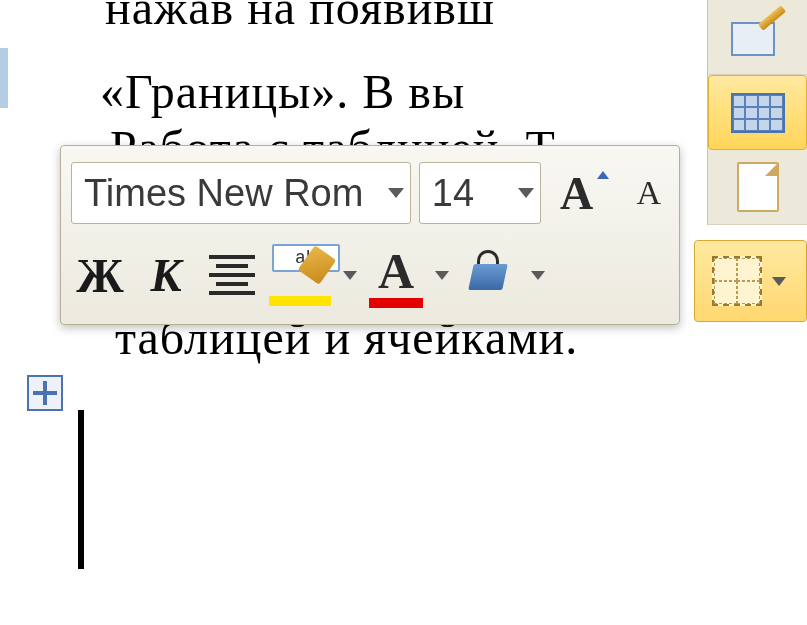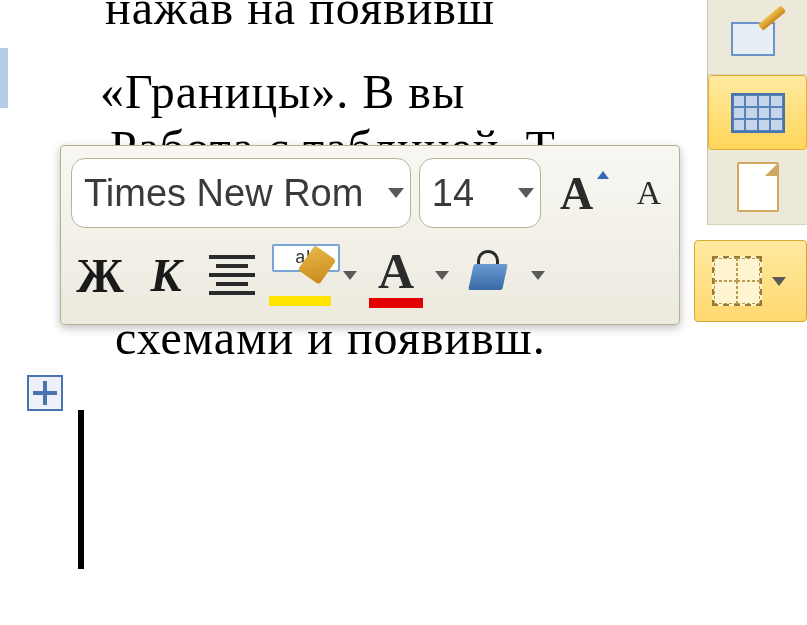--- a/index.html
+++ b/index.html
@@ -45,25 +45,25 @@
       align-items: center;
       gap: 8px;
       height: 50%;
     }
     .toolbar-row.row1 { height: 82px; }
     .toolbar-row.row2 { height: 82px; }
 
     .combo {
       background: #fff;
       border: 1px solid #b8b49c;
-      border-radius: 14px;
+      border-radius: 3px;
       display: flex;
       align-items: center;
       padding: 0 6px 0 12px;
-      height: 70px;
+      height: 62px;
     }
     .combo-font { width: 350px; }
     .combo-size { width: 125px; }
     .combo-text {
       font-family: Tahoma, sans-serif;
       font-size: 38px;
       color: #3a3a3a;
       flex: 1;
       overflow: hidden;
       white-space: nowrap;
@@ -367,21 +367,21 @@
     }
   </style>
 </head>
 <body>
 
 <div class="left-edge"></div>
 
 <div class="doc-text text-line1">нажав на появивш</div>
 <div class="doc-text text-line2">«Границы».  В  вы</div>
 <div class="doc-text text-line3">Работа с таблицей. Т</div>
-<div class="doc-text text-line4">схемами и появивш.</div>
+<div class="doc-text text-line4">таблицей и ячейками.</div>
 
 <div class="mini-toolbar">
   <div class="toolbar-row row1">
     <div class="combo combo-font">
       <span class="combo-text">Times New Rom</span>
       <div class="combo-arrow"></div>
     </div>
     <div class="combo combo-size">
       <span class="combo-text">14</span>
       <div class="combo-arrow"></div>

